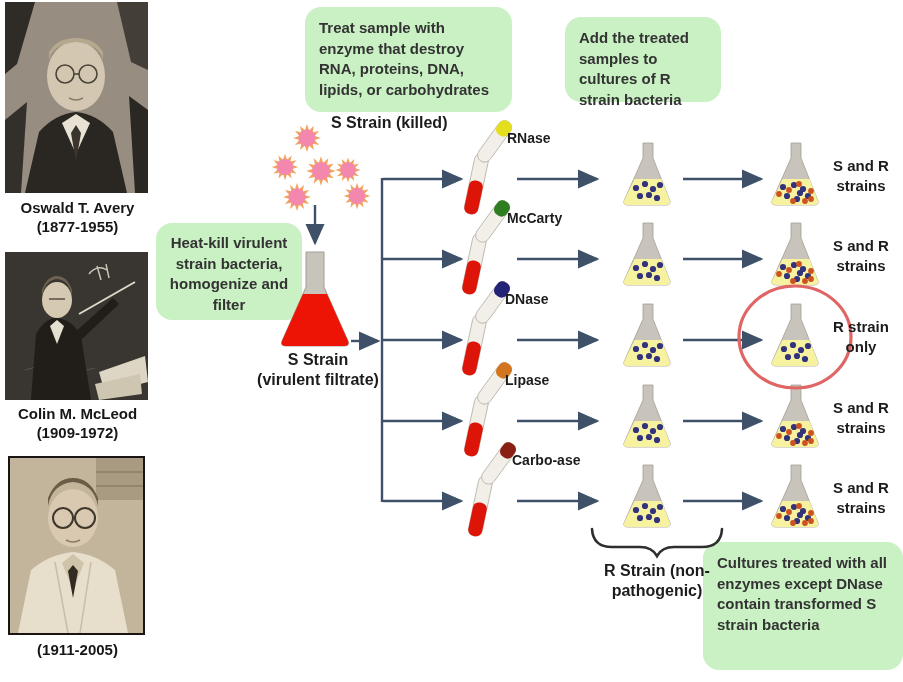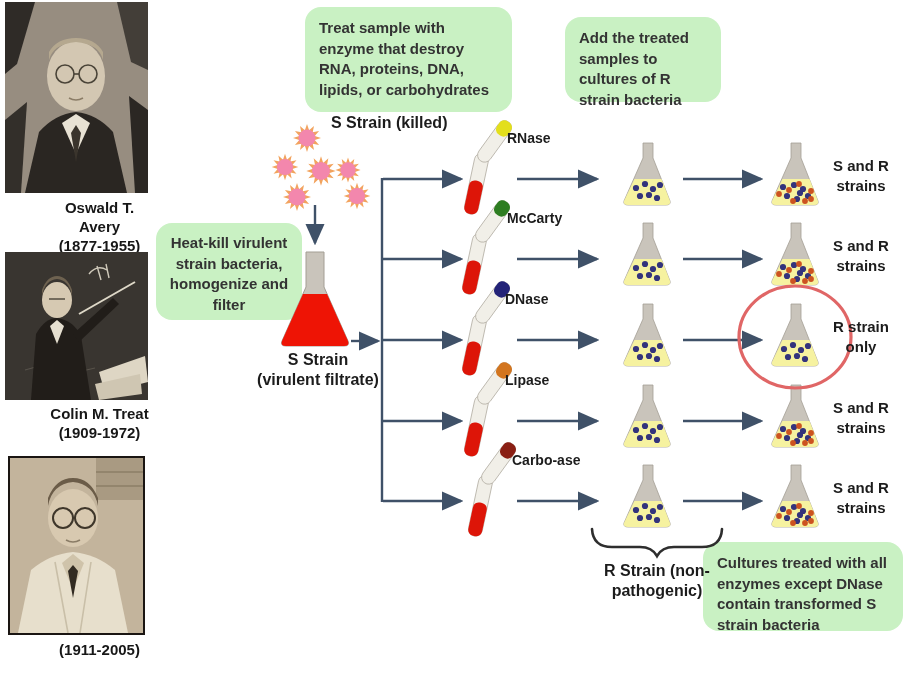--- a/index.html
+++ b/index.html
@@ -2,21 +2,21 @@
 <html><head>
 <meta charset="utf-8">
 <style>
   html,body{margin:0;padding:0;background:#fff;}
   #stage{position:relative;width:903px;height:682px;background:#ffffff;overflow:hidden;
          font-family:"Liberation Sans","DejaVu Sans",sans-serif;}
   .photo{position:absolute;overflow:hidden;}
   .photo svg{display:block;}
   .photo-label{position:absolute;text-align:center;font-weight:bold;font-size:15px;
                line-height:19px;color:#171717;}
-  .photo-label span{display:block;margin-left:44px;}
+  .photo-label span{display:block;}
   .callout{position:absolute;background:#c9f1c3;border-radius:16px;box-sizing:border-box;
            padding:11px 14px;font-weight:bold;font-size:15px;line-height:20.5px;color:#333;}
   .label{position:absolute;font-weight:bold;color:#1c1c1c;}
   .label span{display:block;}
   .center{text-align:center;}
   .enzyme-label{font-size:14px;}
   .flow-label{font-size:16px;line-height:20px;}
   .result-label{font-size:15px;line-height:20px;text-align:center;}
   .caption{font-size:15px;line-height:20px;text-align:center;color:#222;}
   .diagram-svg{position:absolute;left:0;top:0;}
@@ -59,21 +59,21 @@
       <path d="M37,44 Q40,28 52,27 Q64,28 67,44 L67,38 Q62,24 52,24 Q42,24 37,38 Z" fill="#6e6250"></path>
       <line x1="44" y1="47" x2="60" y2="47" stroke="#4a4438" stroke-width="1.4"></line>
       <path d="M26,148 L31,82 Q40,66 52,66 Q68,68 76,84 L86,148 Z" fill="#211d19"></path>
       <polygon points="52,68 45,74 52,92 59,74" fill="#e5dfd0"></polygon>
       <polygon points="68,82 108,46 114,52 74,90" fill="#211d19"></polygon>
       <polygon points="94,120 140,104 143,130 100,141" fill="#ded6c4"></polygon>
       <polygon points="90,132 135,122 137,142 94,148" fill="#cfc6b2"></polygon>
     </svg>
   </div>
   <div class="photo-label" style="left:0px;top:404px;width:155px;">
-    <span>Colin M. Treat</span>
+    <span>Colin M. McLeod</span>
     <span>(1909-1972)</span>
   </div>
 
   <div class="photo" style="left:8px;top:456px;width:137px;height:179px;border:2px solid #1a1512;box-sizing:border-box;">
     <svg width="133" height="175">
       <rect width="133" height="175" fill="#c3b49c"></rect>
       <rect x="86" y="0" width="47" height="42" fill="#a99a82"></rect>
       <line x1="86" y1="14" x2="133" y2="14" stroke="#8d7e66" stroke-width="1.4"></line>
       <line x1="86" y1="28" x2="133" y2="28" stroke="#8d7e66" stroke-width="1.4"></line>
       <ellipse cx="63" cy="60" rx="25" ry="29" fill="#d8c9b0"></ellipse>
@@ -88,21 +88,21 @@
       <polygon points="63,107 58,113 63,140 68,113" fill="#322b22"></polygon>
     </svg>
   </div>
   <div class="photo-label" style="left:0px;top:640px;width:155px;">
     <span>(1911-2005)</span>
   </div>
 
   <div class="callout" style="left:305px;top:7px;width:207px;height:105px;">Treat sample with enzyme that destroy RNA, proteins, DNA, lipids, or carbohydrates</div>
   <div class="callout" style="left:565px;top:17px;width:156px;height:85px;">Add the treated samples to cultures of R strain bacteria</div>
   <div class="callout" style="left:156px;top:223px;width:146px;height:97px;padding:10px 12px;text-align:center;">Heat-kill virulent strain bacteria, homogenize and filter</div>
-  <div class="callout" style="left:703px;top:542px;width:200px;height:89px;">Cultures treated with all enzymes except DNase contain transformed S strain bacteria</div>
+  <div class="callout" style="left:703px;top:542px;width:200px;height:128px;">Cultures treated with all enzymes except DNase contain transformed S strain bacteria</div>
 
   <svg class="diagram-svg" width="903" height="682">
     <defs>
       <marker id="ah" markerWidth="9" markerHeight="8" refX="8" refY="4" orient="auto">
         <path d="M0,0 L9,4 L0,8 Z" fill="#3f5168"></path>
       </marker>
 
       <g id="flask-r">
         <path d="M24,0 L34,0 L34,15 L51,58 Q52,62 47,62 L9,62 Q4,62 5,58 L24,15 Z" fill="#c9c4bb" stroke="#a39e94" stroke-width="0.8"></path>
         <path d="M15.5,36 L42.5,36 L51,58 Q52,62 47,62 L9,62 Q4,62 5,58 Z" fill="#f6f2a0"></path>

